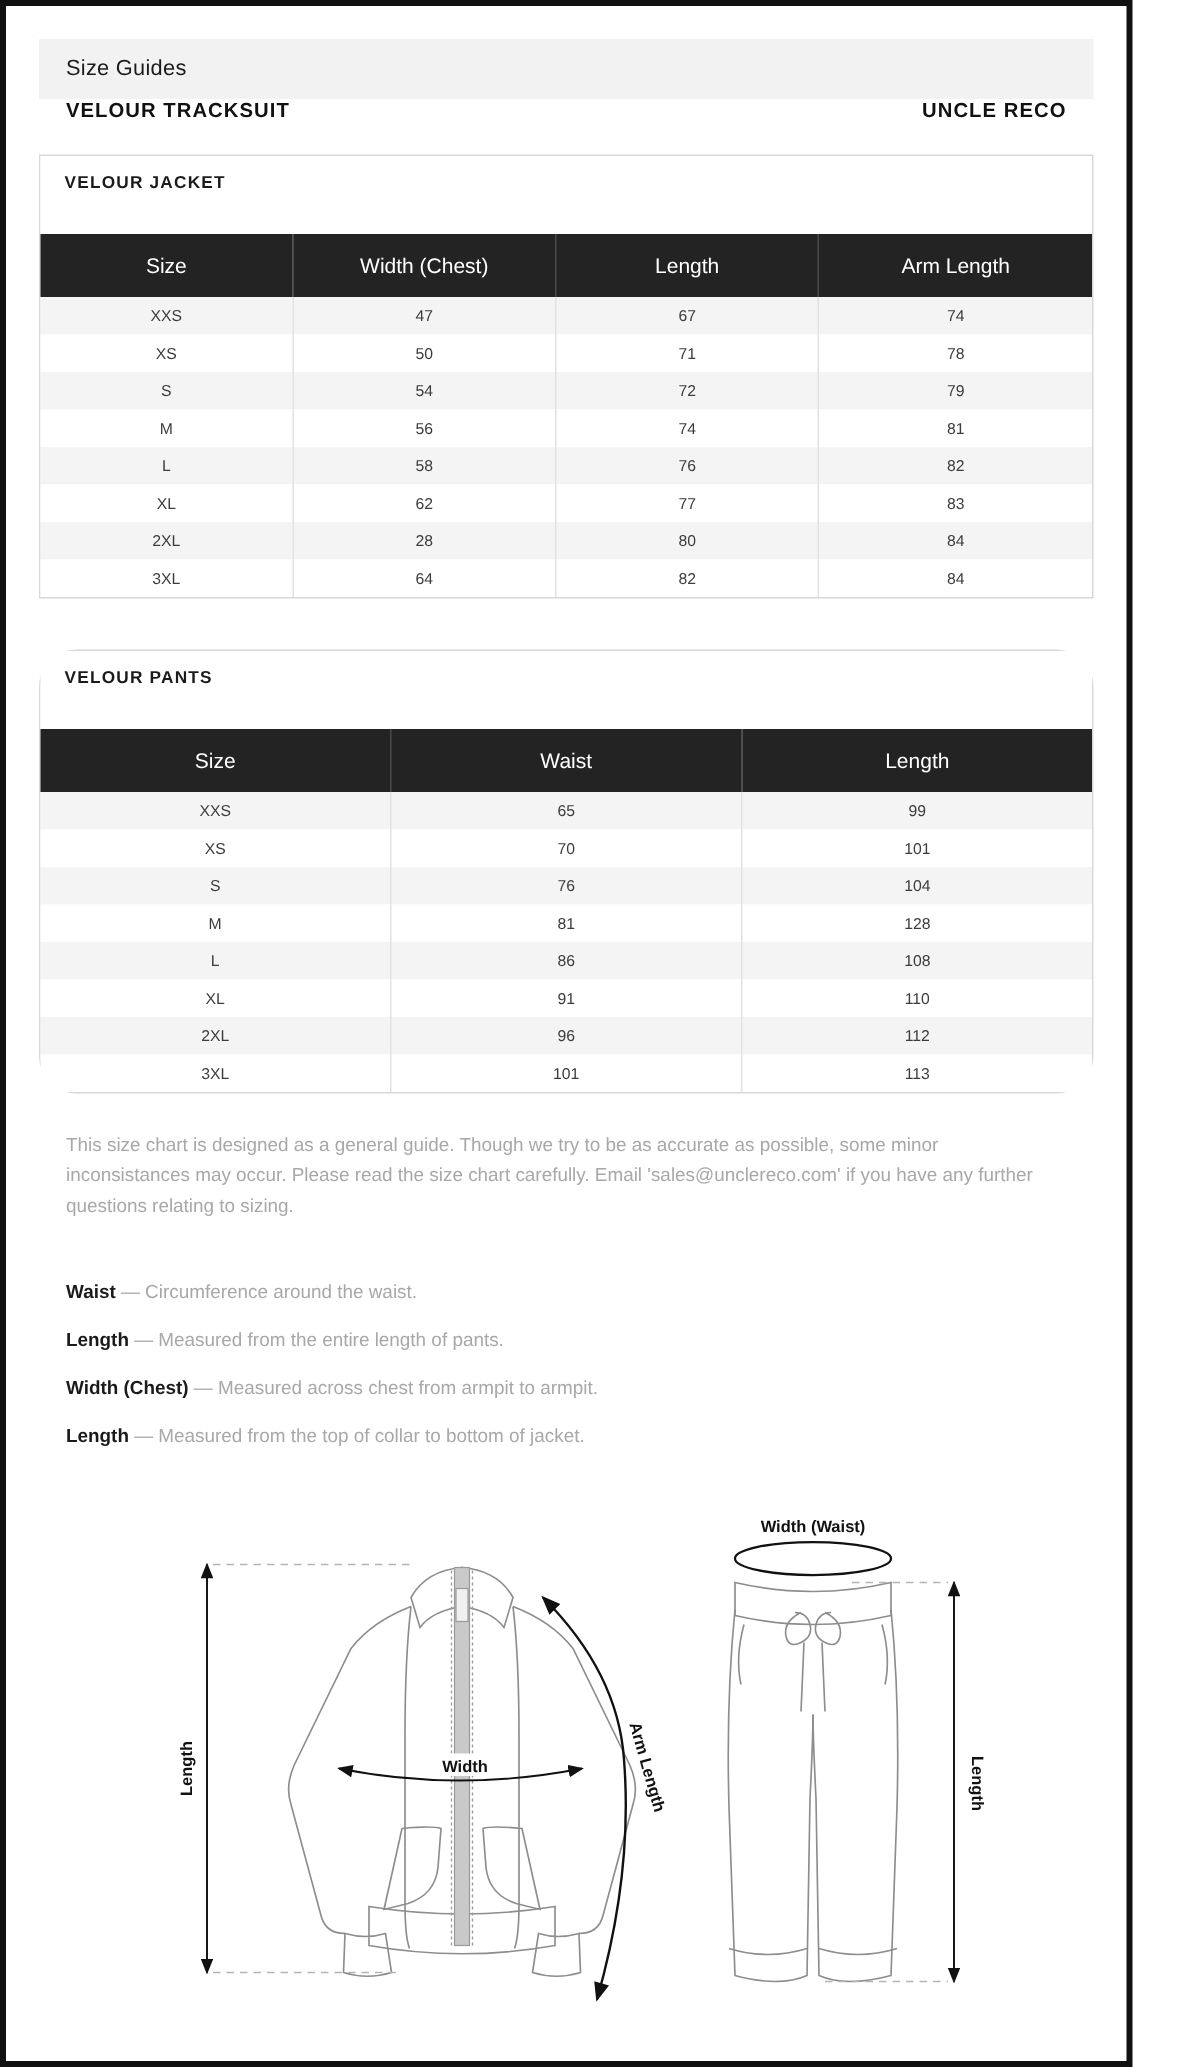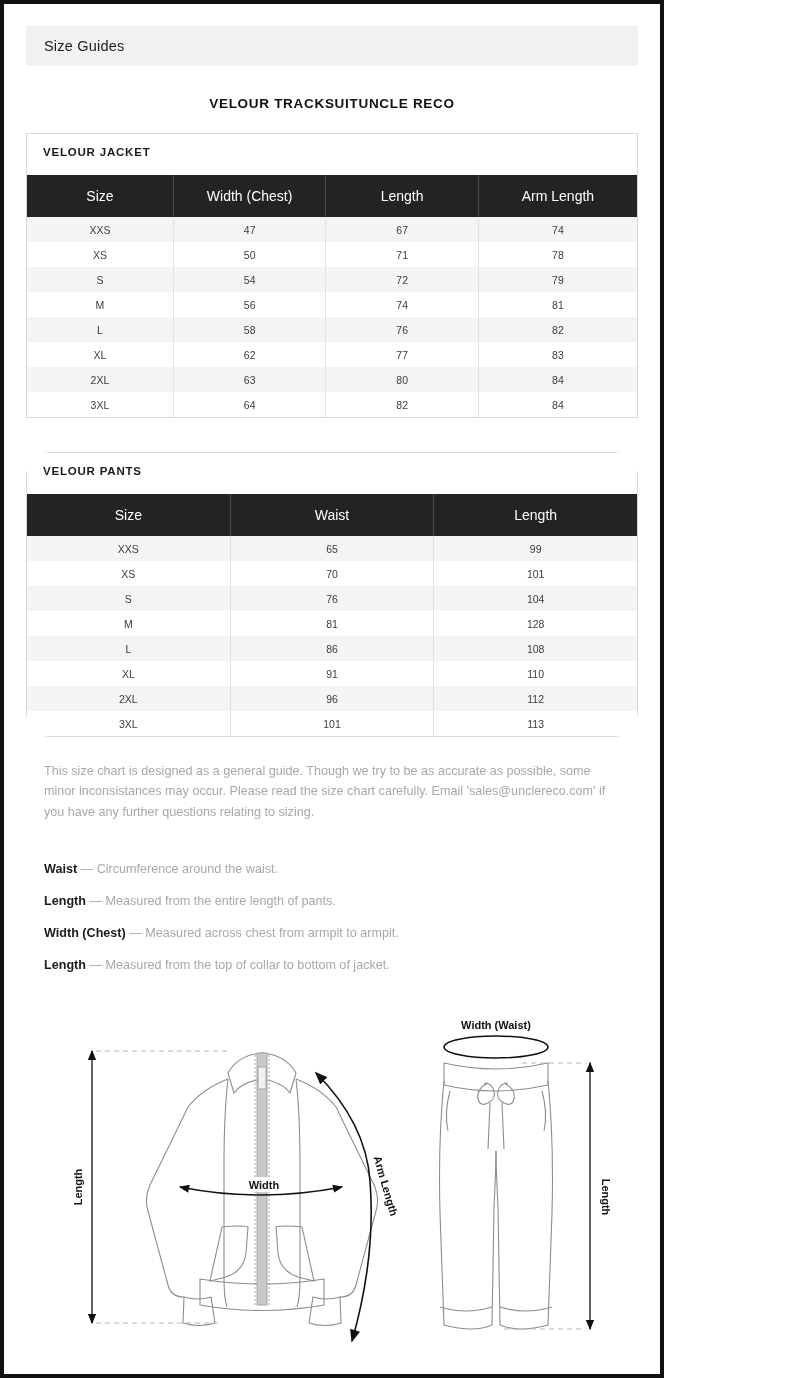--- a/index.html
+++ b/index.html
@@ -2,52 +2,52 @@
 <html><head>
 <meta charset="utf-8">
 <style>
   * { box-sizing: border-box; margin: 0; padding: 0; }
   html, body {
     width: 800px; height: 1378px;
     background: #ffffff;
     font-family: "Liberation Sans", sans-serif;
   }
   .page-frame {
-    width: 664px; height: 1378px;
+    width: 755px; height: 1378px;
     border: 4px solid #111111;
     background: #ffffff;
     padding: 0 22px;
     overflow: hidden;
   }
   
   .size-guides-bar {
     margin-top: 22px;
     height: 40px;
     background: #f2f2f2;
     display: flex; align-items: center;
     padding-left: 18px;
   }
   .size-guides-bar .title {
     font-size: 14.5px; color: #1b1b1b; letter-spacing: .2px;
   }
   
   .product-header {
-    display: flex; justify-content: center; align-items: baseline;
-    margin-top: 30px; margin-bottom: 22px;
+    display: flex; justify-content: space-between; align-items: baseline;
+    margin-bottom: 22px;
     padding: 0 18px;
   }
   .product-header .name, .product-header .brand {
     font-size: 13.5px; font-weight: bold; letter-spacing: .7px;
     color: #111111; text-transform: uppercase;
   }
   
   .table-block { border: 1px solid #d8d8d8; background: #fff; }
   .table-block + .table-block { margin-top: 34px; border-radius: 25px; }
   .table-caption {
-    padding: 12px 16px 17px 16px;
+    padding: 12px 16px 28px 16px;
     font-size: 11.5px; font-weight: bold; letter-spacing: .8px;
     color: #1b1b1b; text-transform: uppercase;
     background: #ffffff;
   }
   table { width: 100%; border-collapse: collapse; table-layout: fixed; }
   thead th {
     background: #232323; color: #ffffff;
     font-size: 14px; font-weight: normal;
     padding: 13px 4px; text-align: center;
     border-right: 1px solid #4a4a4a;
@@ -148,21 +148,21 @@
             <td>82</td>
           </tr>
           <tr>
             <td>XL</td>
             <td>62</td>
             <td>77</td>
             <td>83</td>
           </tr>
           <tr>
             <td>2XL</td>
-            <td>63</td>
+            <td>28</td>
             <td>80</td>
             <td>84</td>
           </tr>
           <tr>
             <td>3XL</td>
             <td>64</td>
             <td>82</td>
             <td>84</td>
           </tr>
         </tbody>

